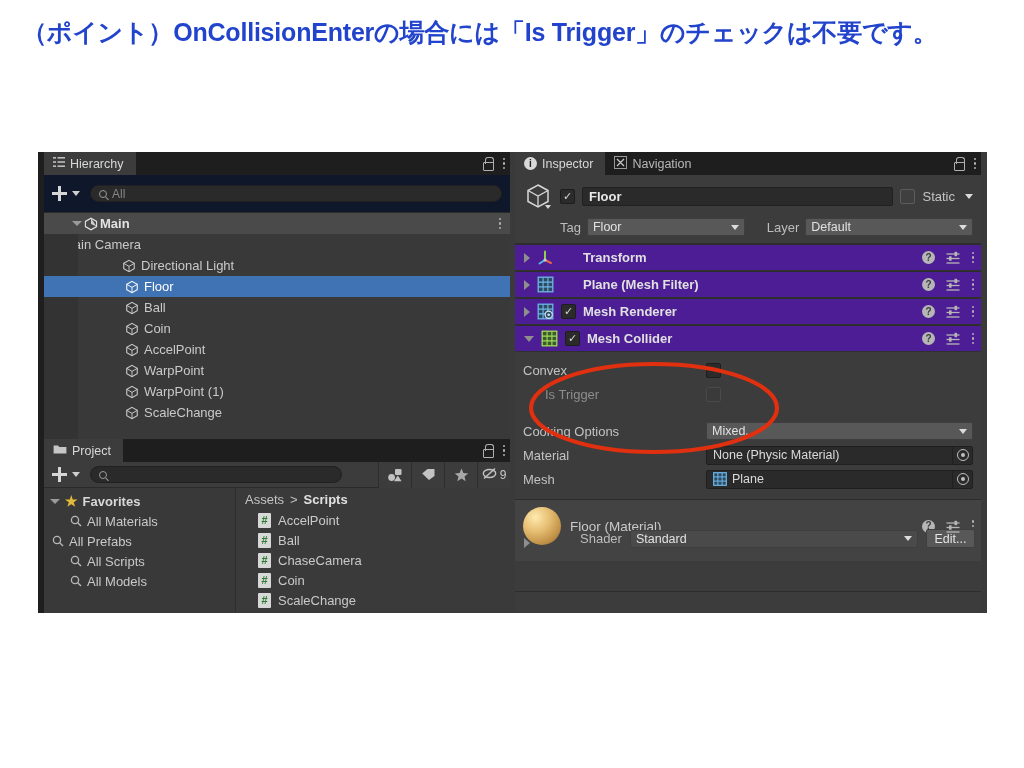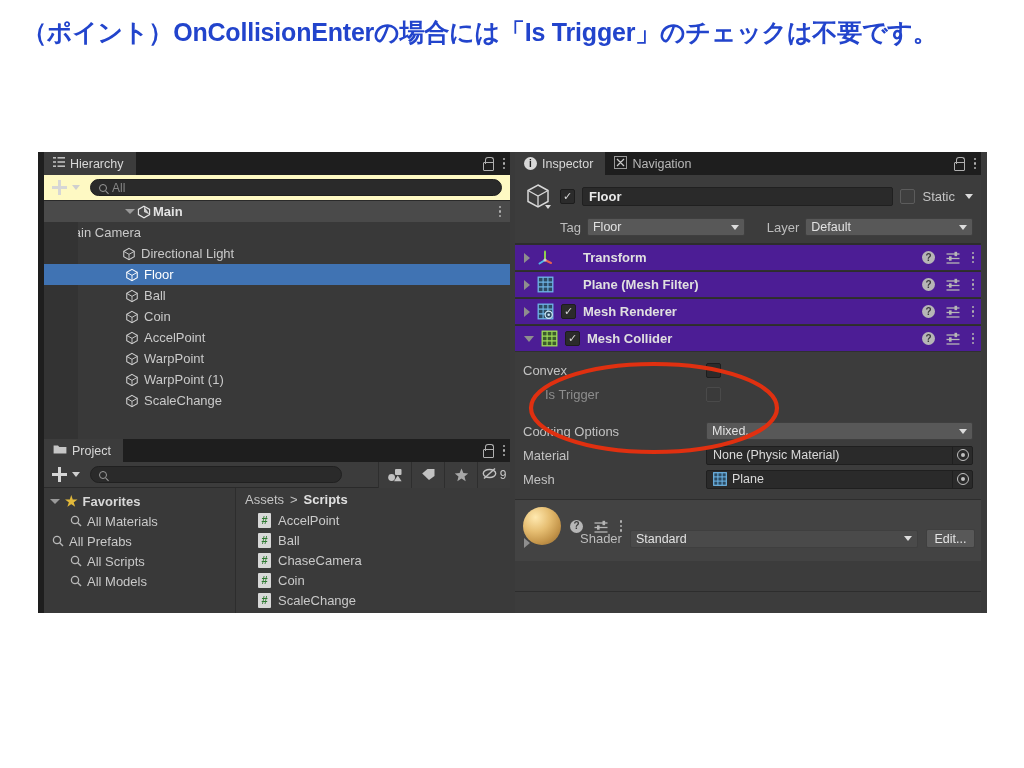--- a/index.html
+++ b/index.html
@@ -73,21 +73,21 @@
            justify-content: center; gap: 2px; align-items: center; }
   .kebab i { width: 2.5px; height: 2.5px; background: #b0b0b0; border-radius: 50%; display: block; }
 
   
   #hierarchy-panel {
     position: absolute; left: 6px; top: 0;
     width: 466px; height: 287px;
     background: #393939;
   }
   #hierarchy-toolbar {
-    height: 26px; background: #fef9c3;
+    height: 38px; background: #0f172a;
     display: flex; align-items: center; padding: 0 8px;
     border-bottom: 1px solid #2a2a2a;
   }
   .plus-btn { display: flex; align-items: center; gap: 5px; margin-right: 10px; }
   .plus-glyph {
     width: 15px; height: 15px; position: relative;
   }
   .plus-glyph::before, .plus-glyph::after {
     content: ""; position: absolute; background: #d6d6d6;
   }
@@ -351,21 +351,21 @@
         <span class="plus-glyph"></span>
         <span class="caret-down"></span>
       </div>
       <div class="search-field">
         <span class="mag"></span>
         <span class="search-ph">All</span>
       </div>
     </div>
 
     <div id="hierarchy-list">
-      <div class="h-row root" style="padding-left:81px;gap:2px;">
+      <div class="h-row root" style="padding-left:28px;gap:2px;">
         <span class="tri-down"></span>
         <span class="unity-logo">
           <svg width="14" height="14" viewBox="0 0 14 14">
             <polygon points="7,1.2 12.6,4.4 12.6,9.6 7,12.8 1.4,9.6 1.4,4.4" fill="none" stroke="#e6e6e6" stroke-width="1.1"></polygon>
             <polygon points="7,1.2 7,7 12.6,9.6" fill="#e6e6e6" opacity="0.85"></polygon>
           </svg>
         </span>
         <span>Main</span>
         <span class="kebab" style="position:absolute;right:8px;">
             <i></i>
@@ -805,20 +805,21 @@
                 <span class="pick-dot"></span>
               </span>
           </span>
         </span>
       </div>
     </div>
 
     <div id="material-section">
       <div class="mat-head">
         <span class="mat-sphere"></span>
+        <span class="mat-title">Floor (Material)</span>
         <span class="comp-right">
           <span class="help-icon">?</span>
           <span class="preset-icon">
             <svg width="14" height="13" viewBox="0 0 14 13">
               <line x1="0.5" y1="3" x2="13.5" y2="3" stroke="#b6b6b6" stroke-width="1.3"></line>
               <line x1="0.5" y1="7.5" x2="13.5" y2="7.5" stroke="#b6b6b6" stroke-width="1.3"></line>
               <line x1="0.5" y1="12" x2="13.5" y2="12" stroke="#b6b6b6" stroke-width="1.3"></line>
               <rect x="8.5" y="0.8" width="2.6" height="4.4" fill="#b6b6b6"></rect>
               <rect x="3" y="5.3" width="2.6" height="4.4" fill="#b6b6b6"></rect>
             </svg>

